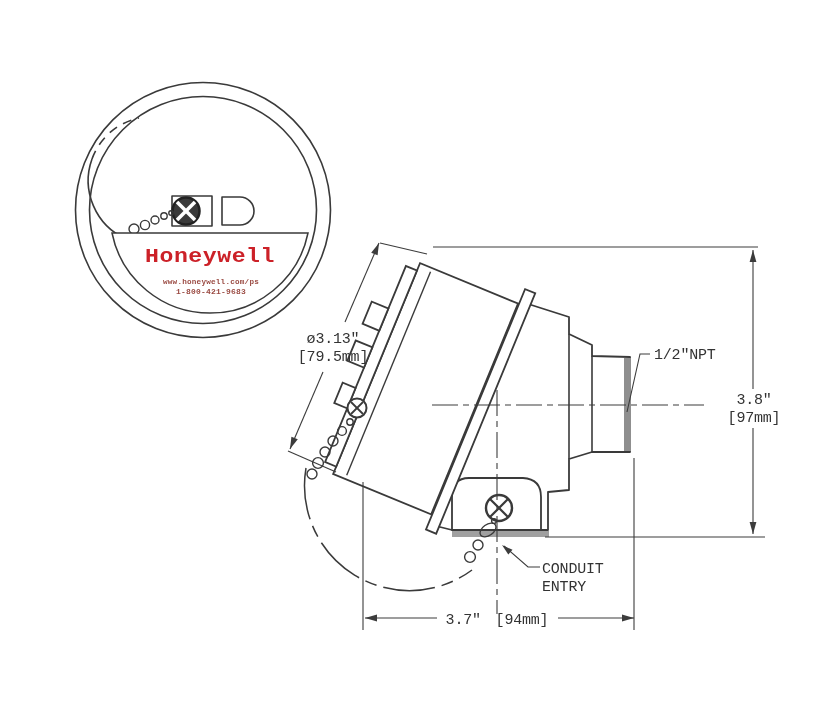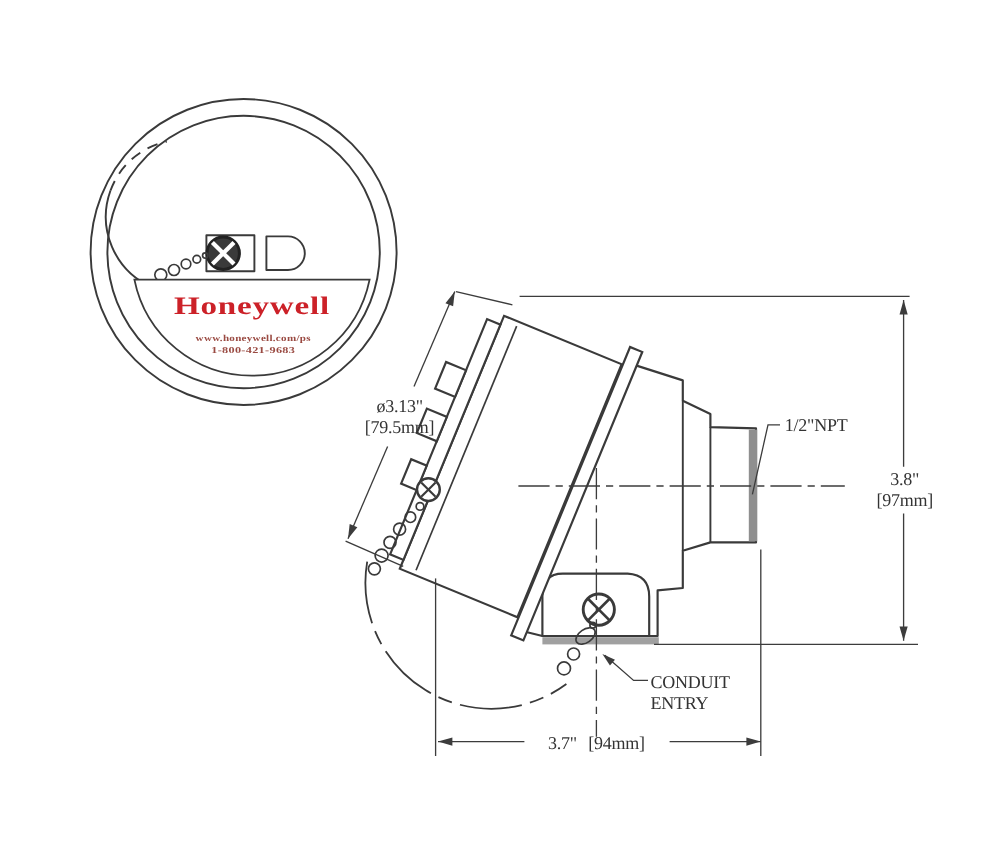--- a/index.html
+++ b/index.html
@@ -1,18 +1,18 @@
 <!DOCTYPE html>
 <html><head>
 <meta charset="utf-8">
 <style>
   html,body { margin:0; padding:0; background:#ffffff; }
   .canvas {
     position:relative; width:839px; height:714px; background:#ffffff;
-    font-family:Liberation Serif, serif; overflow:hidden;
+    font-family:Liberation Mono, monospace; overflow:hidden;
   }
   svg { display:block; }
   .outline  { fill:#ffffff; stroke:#3a3a3a; stroke-width:1.8; stroke-linejoin:round; }
   .thin     { fill:none; stroke:#3a3a3a; stroke-width:1.6; }
   .dimline  { fill:none; stroke:#3c3c3c; stroke-width:1.1; }
   .arrow    { fill:#3c3c3c; stroke:none; }
   .centerln { fill:none; stroke:#3c3c3c; stroke-width:1.1; stroke-dasharray:26 5 6 5; }
   .phantom  { fill:none; stroke:#3a3a3a; stroke-width:1.5; stroke-dasharray:52 7 12 7; }
   .dim-text { font-size:15px; fill:#333333; letter-spacing:-0.2px; }
   .wide     { word-spacing:6px; }

